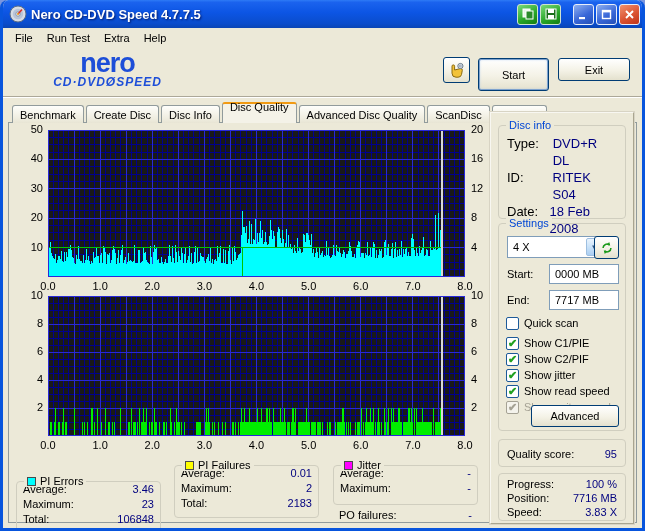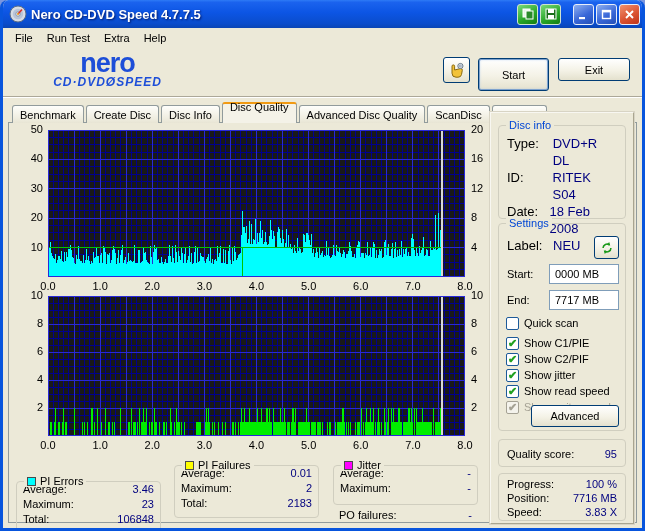--- a/index.html
+++ b/index.html
@@ -1129,20 +1129,24 @@
             </div>
           <div class="rrow">
               <span class="lab">Label:</span>
               <span class="val">NEU</span>
             </div>
         </div>
       </div>
 
       <div class="gb" style="left:7px;top:110px;right:7px;height:208px;">
         <div class="gb-title">Settings</div>
+        <div class="combo speed-combo" style="position:absolute;">
+          <span>4 X</span>
+          <span class="combo-arrow">▼</span>
+        </div>
         <div class="btn btn-refresh">
           <svg width="14" height="14" viewBox="0 0 16 16">
             <path d="M3.5 8a4.5 4.5 0 0 1 7.4-3.4" fill="none" stroke="#1A9A1A" stroke-width="1.8"></path>
             <path d="M10.5 1.2l1.2 4-4-1z" fill="#1A9A1A"></path>
             <path d="M12.5 8a4.5 4.5 0 0 1-7.4 3.4" fill="none" stroke="#1A9A1A" stroke-width="1.8"></path>
             <path d="M5.5 14.8l-1.2-4 4 1z" fill="#1A9A1A"></path>
           </svg>
         </div>
         <span class="slabel" style="left:8px;top:44px;">Start:</span>
         <input class="inp" readonly="" style="right: 6px; top: 40px;" value="0000 MB">

